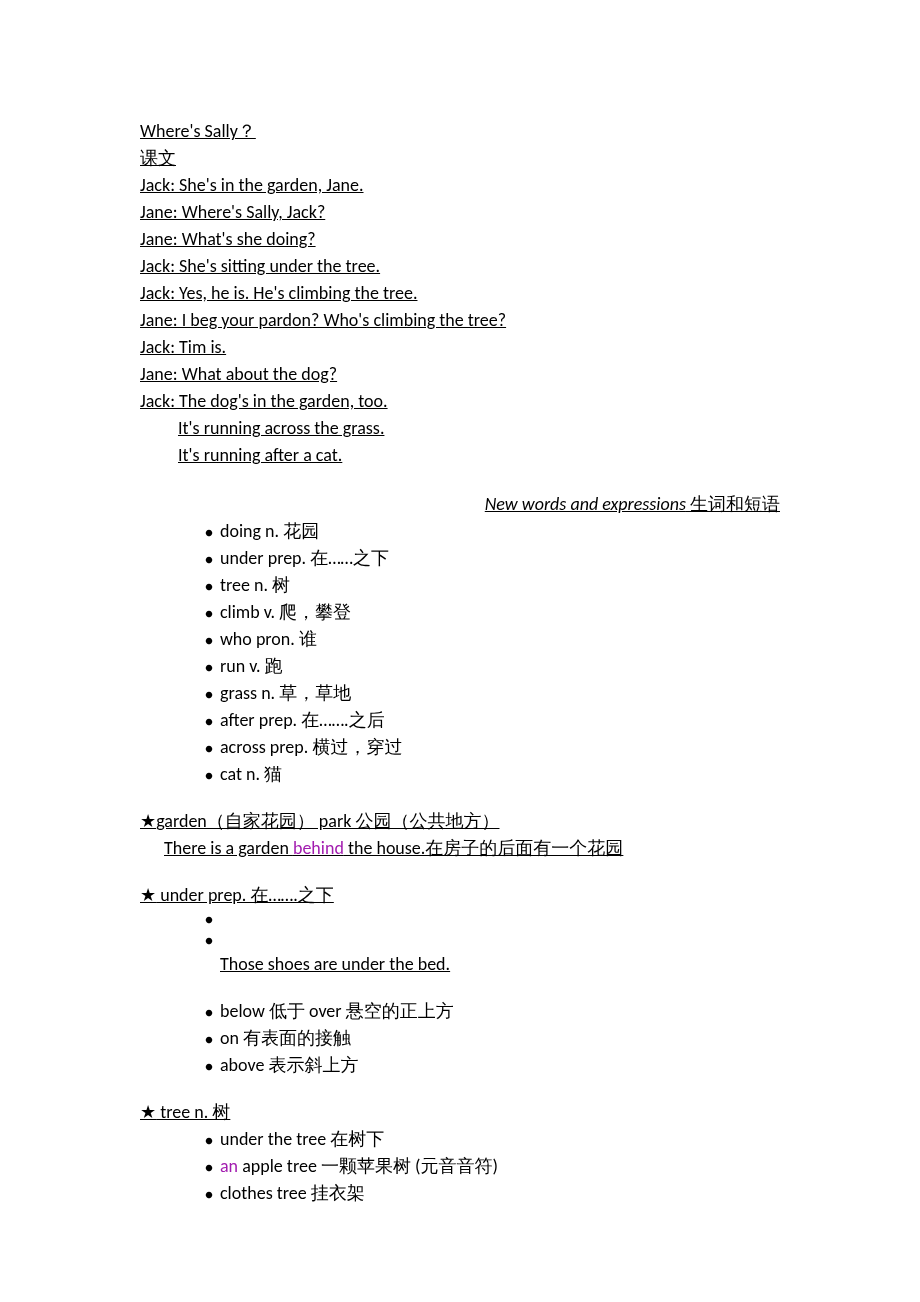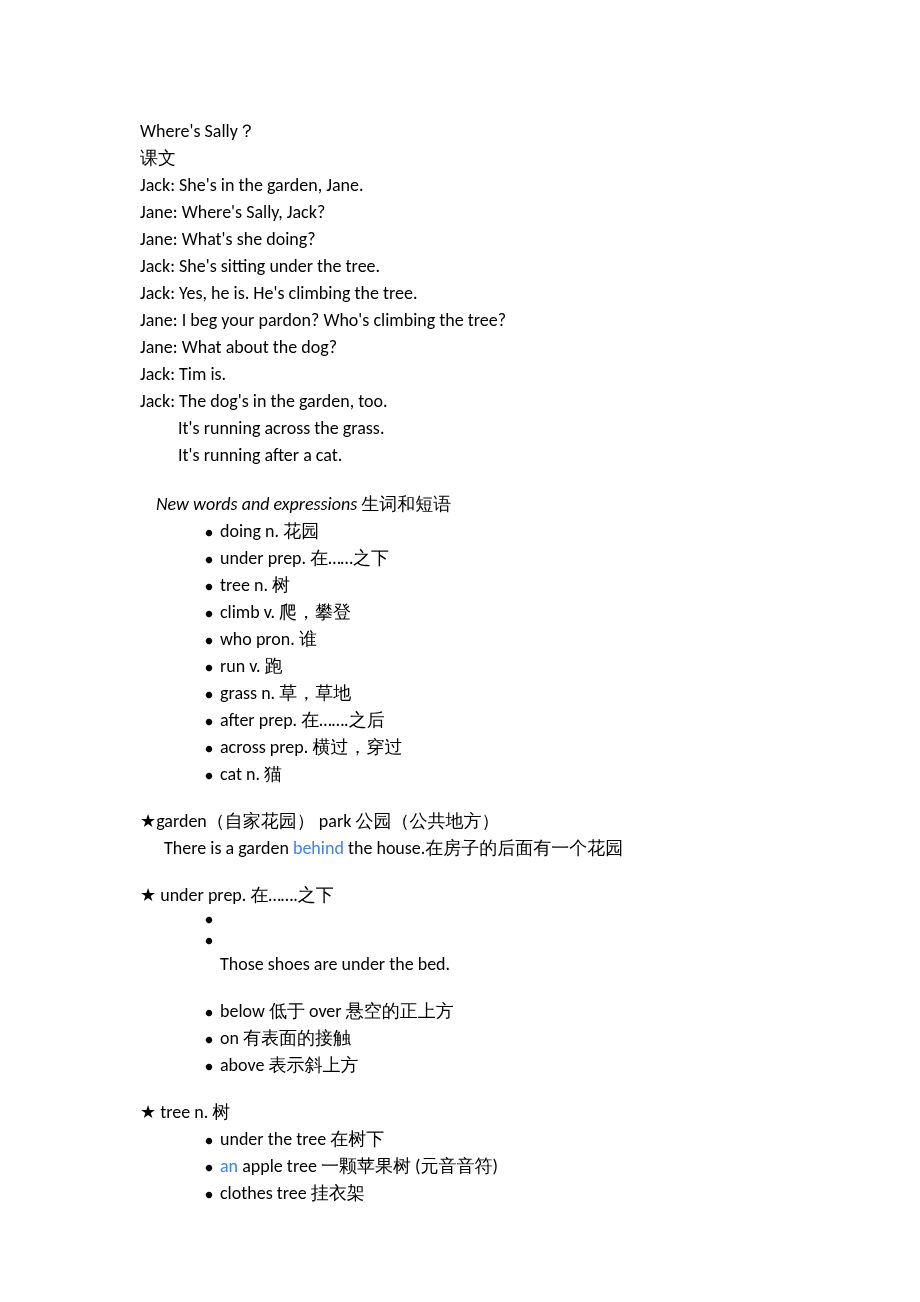--- a/index.html
+++ b/index.html
@@ -12,61 +12,63 @@
   .page {
     width: 920px;
     min-height: 1302px;
     padding: 118px 140px 80px 140px;
     box-sizing: border-box;
     font-size: 18px;
     line-height: 1.5;
   }
   .text-line {
     margin: 0;
+    text-decoration: underline;
   }
   .indent-1 { padding-left: 38px; }
   .section-title {
     font-style: italic;
     margin-top: 22px;
     padding-left: 16px;
+    text-align: right;
   }
   .bullet-line {
     display: flex;
     align-items: baseline;
     margin: 0;
   }
   .bullet-dot {
     display: inline-block;
     font-size: 14px;
     width: 22px;
     text-align: center;
     flex-shrink: 0;
   }
   .bullet-indent { padding-left: 58px; }
   .note-indent { padding-left: 24px; }
-  .red { color: #3b82f6; }
+  .red { color: #a21caf; }
   .gap { height: 20px; }
 </style>
 </head>
 <body>
 
 <div class="page">
 
   <p class="text-line">Where's Sally？</p>
   <p class="text-line">课文</p>
 
   <div>
     <p class="text-line">Jack: She's in the garden, Jane.</p>
     <p class="text-line">Jane: Where's Sally, Jack?</p>
     <p class="text-line">Jane: What's she doing?</p>
     <p class="text-line">Jack: She's sitting under the tree.</p>
     <p class="text-line">Jack: Yes, he is. He's climbing the tree.</p>
     <p class="text-line">Jane: I beg your pardon? Who's climbing the tree?</p>
+    <p class="text-line">Jack: Tim is.</p>
     <p class="text-line">Jane: What about the dog?</p>
-    <p class="text-line">Jack: Tim is.</p>
     <p class="text-line">Jack: The dog's in the garden, too.</p>
     <p class="text-line indent-1">It's running across the grass.</p>
     <p class="text-line indent-1">It's running after a cat.</p>
   </div>
 
   <p class="text-line section-title">
     <span>New words and expressions</span><span style="font-style:normal">   生词和短语</span>
   </p>
 
   <div>

